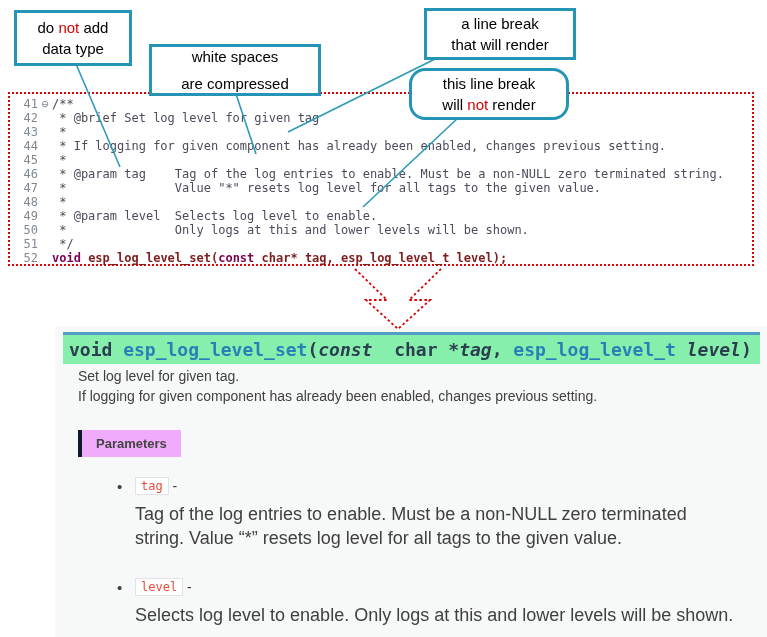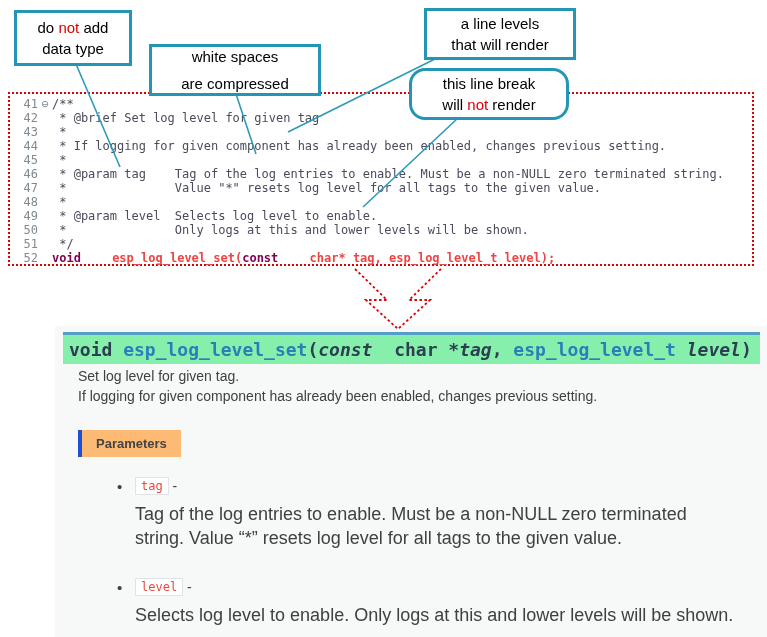--- a/index.html
+++ b/index.html
@@ -21,32 +21,32 @@
 
   
   #codeblock{position:absolute;left:8px;top:92px;width:746px;height:174px;box-sizing:border-box;
              border:2px dotted #dd0000;background:#fff;padding:3px 0 0 4px;z-index:1;
              font-family:"DejaVu Sans Mono","Liberation Mono",monospace;font-size:12px;line-height:14px;}
   .cline{display:flex;white-space:pre;}
   .lnum{width:24px;text-align:right;color:#808a93;flex:none;}
   .fold{width:14px;text-align:center;color:#808a93;flex:none;}
   .ctext{white-space:pre;color:#4b4b5c;}
   .kw{color:#7f0055;font-weight:bold;}
-  .fnb{color:#ef4444;font-weight:bold;padding-left:24px;}
+  .fnb{color:#7f1d1d;font-weight:bold;}
 
   
   #docpanel{position:absolute;left:55px;top:326px;width:712px;height:311px;background:#f7f8f8;z-index:1;}
   #sigbar{margin:6px 7px 0 8px;background:#86efac;border-top:3px solid #539ec6;
           padding:4px 6px;font-family:"DejaVu Sans Mono","Liberation Mono",monospace;
           font-size:18px;font-weight:bold;color:#2c3e50;white-space:pre;}
   .sg-dark{color:#2c3e50;}
   .sg-link{color:#2980b9;}
   .sg-it{font-style:italic;}
   .docp{margin:4px 0 0 23px;font-size:14px;color:#404040;}
-  #params-header{display:inline-block;margin:26px 0 0 23px;background:#fdba74;border-left:4px solid #1d4ed8;
+  #params-header{display:inline-block;margin:26px 0 0 23px;background:#f0abfc;border-left:4px solid #0f172a;
                  padding:6px 14px;font-size:13px;font-weight:bold;color:#444;}
   #param-list{list-style:none;margin:20px 0 0 62px;padding:0;}
   #param-list li{margin:0 0 28px 0;}
   .bullet-row{display:flex;align-items:center;}
   .bdot{color:#404040;font-size:15px;width:18px;flex:none;}
   .literal{font-family:"DejaVu Sans Mono","Liberation Mono",monospace;font-size:12px;color:#e74c3c;
            background:#ffffff;border:1px solid #e1e4e5;padding:1px 5px;}
   .pdash{color:#404040;font-size:14px;white-space:pre;}
   .pdesc{margin:7px 0 0 18px;width:602px;font-size:18px;line-height:24px;color:#404040;}
 </style>
@@ -59,21 +59,21 @@
     <div><span>do </span><span class="red">not</span><span> add</span></div>
     <div>data type</div>
   </div>
 
   <div class="callout" id="box2">
     <div>white spaces</div>
     <div>are compressed</div>
   </div>
 
   <div class="callout" id="box3">
-    <div>a line levels</div>
+    <div>a line break</div>
     <div>that will render</div>
   </div>
 
   <div class="callout" id="box4">
     <div>this line break</div>
     <div><span>will </span><span class="red">not</span><span> render</span></div>
   </div>
 
   <svg id="overlay" viewBox="0 0 767 637" xmlns="http://www.w3.org/2000/svg">
     <line x1="76" y1="64" x2="120" y2="167" stroke="#2e9ab8" stroke-width="1.6"></line>

